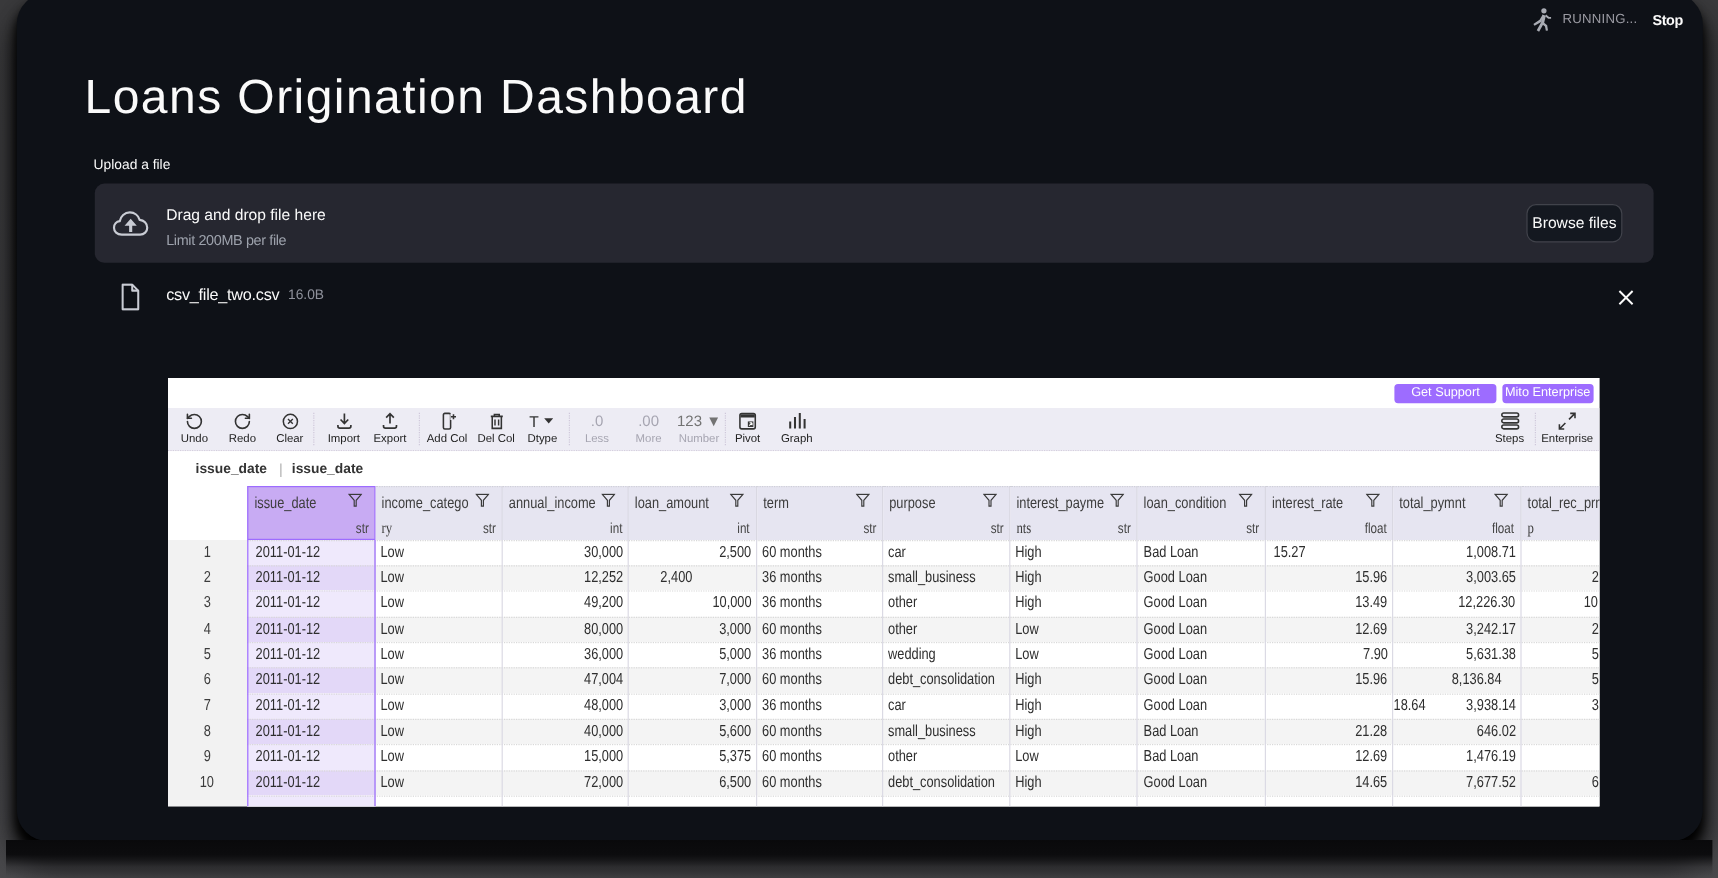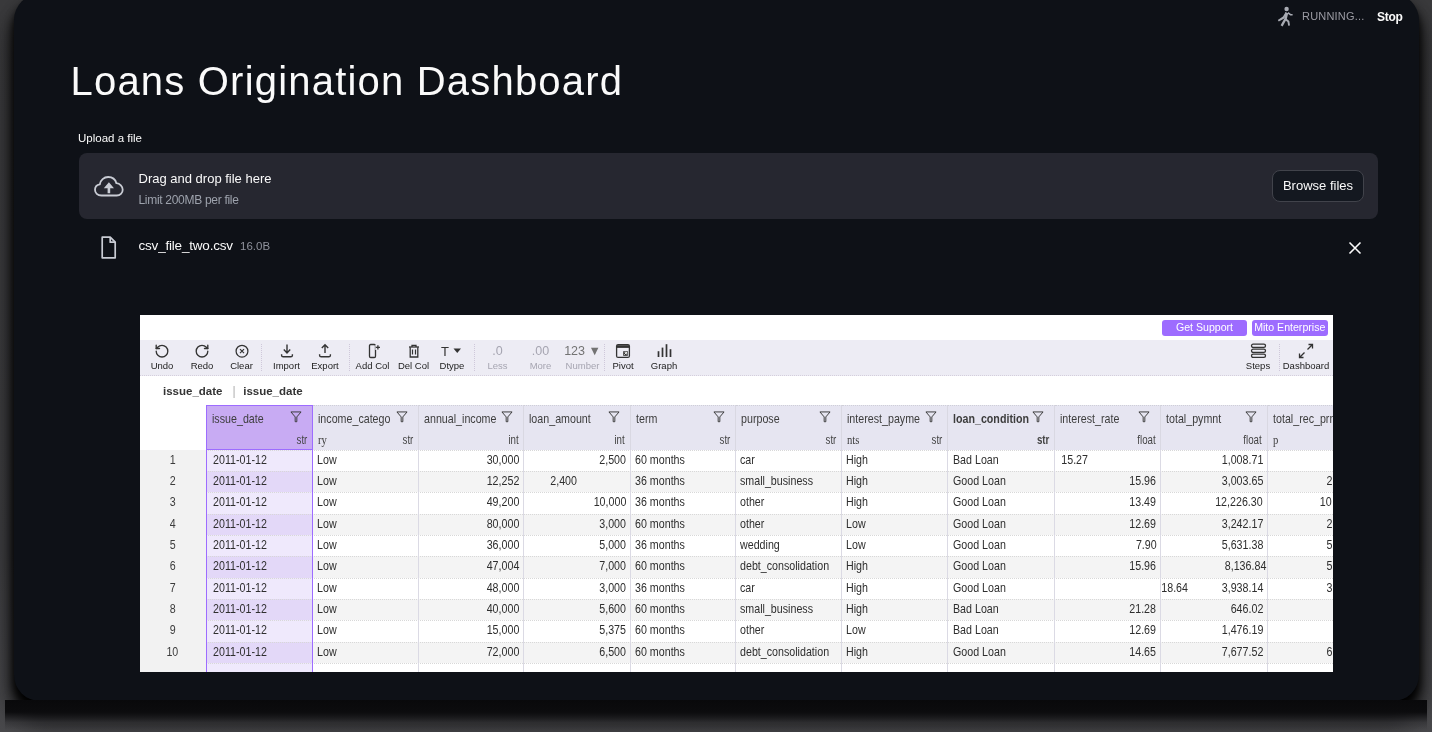--- a/index.html
+++ b/index.html
@@ -59,21 +59,21 @@
 <svg class="abs" style="left:93px;top:174px" width="32" height="25" viewBox="0 0 32 25">
   <g fill="none" stroke="#c9ccd4" stroke-width="1.8">
   <path d="M8.5 21.5 C4.5 21.5 2 19 2 15.8 C2 12.9 4.0 10.7 6.8 10.3 C7.4 6.2 10.9 3 15.2 3 C19.1 3 22.4 5.6 23.4 9.2 C26.9 9.5 29.7 12.3 29.7 15.7 C29.7 19 27.1 21.5 23.7 21.5 Z"></path>
   </g>
   <g fill="#c9ccd4">
       <path d="M15.9 8.2 L21 14.2 L17.2 14.2 L17.2 19.3 L14.6 19.3 L14.6 14.2 L10.8 14.2 Z"></path>
     </g>
 </svg>
 <div class="abs" style="left:138.5px;top:170.5px;font-size:13px;color:#fafafa;">Drag and drop file here</div>
 <div class="abs" style="left:138.5px;top:192.5px;font-size:12px;letter-spacing:-0.3px;color:#9da2ac;">Limit 200MB per file</div>
-<div class="abs" style="left:1272px;top:170px;width:92px;height:32px;background:#141820;border:1px solid #41434b;border-radius:8px;color:#fafafa;font-size:13px;text-align:center;line-height:30px;">Browse files</div>
+<div class="abs" style="left:1272px;top:170px;width:80px;height:32px;background:#141820;border:1px solid #41434b;border-radius:8px;color:#fafafa;font-size:13px;text-align:center;line-height:30px;">Browse files</div>
 
 <svg class="abs" style="left:100px;top:236px" width="17" height="23" viewBox="0 0 17 23">
   <path d="M2.2 1.2 L10.2 1.2 L15.2 6.2 L15.2 21.8 L2.2 21.8 Z" fill="none" stroke="#c9ccd4" stroke-width="1.7" stroke-linejoin="round"></path>
   <path d="M10.2 1.2 L10.2 6.2 L15.2 6.2" fill="none" stroke="#c9ccd4" stroke-width="1.7" stroke-linejoin="round"></path>
 </svg>
 <div class="abs" style="left:138.5px;top:238.3px;font-size:13.5px;letter-spacing:-0.2px;color:#fafafa;">csv_file_two.csv</div>
 <div class="abs" style="left:240px;top:240px;font-size:11.5px;color:#8f929c;">16.0B</div>
 <svg class="abs" style="left:1347px;top:240px" width="16" height="16" viewBox="0 0 16 16">
   <path d="M2.5 2.5 L13.5 13.5 M13.5 2.5 L2.5 13.5" stroke="#fafafa" stroke-width="1.6"></path>
 </svg>
@@ -191,21 +191,21 @@
         <div class="lab">Steps</div>
       </div>
 <div class="tsep" style="left:1139px"></div>
 <div class="tbtn" style="left:1134.5px;width:64px;">
         <div style="height:16px;"><svg width="16" height="16" viewBox="0 0 16 16">
             <g stroke="#333" stroke-width="1.3" fill="none">
               <path d="M9.5 6.5 L14.5 1.5 M10.5 1.5 L14.5 1.5 L14.5 5.5"></path>
               <path d="M6.5 9.5 L1.5 14.5 M1.5 10.5 L1.5 14.5 L5.5 14.5"></path>
             </g>
           </svg></div>
-        <div class="lab">Dashboard</div>
+        <div class="lab">Enterprise</div>
       </div>
 </div>
 <div class="tabrow">
       <span style="position:absolute;left:23.5px;top:9px;font-size:11.5px;font-weight:700;color:#333;">issue_date</span>
       <span style="position:absolute;left:93px;top:8px;font-size:12px;color:#b0b0b0;">|</span>
       <span style="position:absolute;left:103.7px;top:9px;font-size:11.5px;font-weight:700;color:#333;">issue_date</span>
     </div>
 <div class="grid">
 <div style="position:absolute;left:0;top:44.5px;width:66.5px;height:222.5px;background:#f2f2f2;"></div>
 <div style="position:absolute;left:66.5px;top:44.5px;width:1127.0px;height:21.35px;background:#ffffff;"></div>
@@ -297,21 +297,21 @@
         </svg>
       </div>
 <div class="hcell" style="left:702.0px;width:106.5px;">
         <div class="hname"><span>interest_payme</span></div>
         <div class="hname2"><span>nts</span></div>
         <div class="htype"><span>str</span></div>
         <svg class="funnel" width="12" height="12" viewBox="0 0 13 13">
           <path d="M1 1 L12 1 L7.4 6.4 L7.4 11.6 L5.6 11.6 L5.6 6.4 Z" fill="none" stroke="#3a3a3a" stroke-width="1.05"></path>
         </svg>
       </div>
-<div class="hcell" style="left:808.5px;width:106.5px;font-weight:bold;">
+<div class="hcell" style="left:808.5px;width:106.5px;">
         <div class="hname"><span>loan_condition</span></div>
         <div class="htype"><span>str</span></div>
         <svg class="funnel" width="12" height="12" viewBox="0 0 13 13">
           <path d="M1 1 L12 1 L7.4 6.4 L7.4 11.6 L5.6 11.6 L5.6 6.4 Z" fill="none" stroke="#3a3a3a" stroke-width="1.05"></path>
         </svg>
       </div>
 <div class="hcell" style="left:915.0px;width:106.5px;">
         <div class="hname"><span>interest_rate</span></div>
         <div class="htype"><span>float</span></div>
         <svg class="funnel" width="12" height="12" viewBox="0 0 13 13">
@@ -391,21 +391,21 @@
 <div class="cell cc" style="left:0;top:151.25px;width:66.5px;text-align:center;color:#3c3c3c;"><span>6</span></div>
 <div class="cell cl" style="left:66.5px;top:151.25px;width:106.5px;text-align:left;padding-left:6.5px;"><span>2011-01-12</span></div>
 <div class="cell cl" style="left:173.0px;top:151.25px;width:106.5px;text-align:left;padding-left:4.5px;"><span>Low</span></div>
 <div class="cell cr" style="left:279.5px;top:151.25px;width:105.0px;text-align:right;padding-right:4.5px;"><span>47,004</span></div>
 <div class="cell cr" style="left:384.5px;top:151.25px;width:106.5px;text-align:right;padding-right:4.5px;"><span>7,000</span></div>
 <div class="cell cl" style="left:491.0px;top:151.25px;width:105.0px;text-align:left;padding-left:4.5px;"><span>60 months</span></div>
 <div class="cell cl" style="left:596.0px;top:151.25px;width:106.0px;text-align:left;padding-left:4.5px;"><span>debt_consolidation</span></div>
 <div class="cell cl" style="left:702.0px;top:151.25px;width:106.5px;text-align:left;padding-left:4.5px;"><span>High</span></div>
 <div class="cell cl" style="left:808.5px;top:151.25px;width:106.5px;text-align:left;padding-left:4.5px;"><span>Good Loan</span></div>
 <div class="cell cr" style="left:915.0px;top:151.25px;width:106.5px;text-align:right;padding-right:4.5px;"><span>15.96</span></div>
-<div class="cell cr" style="left:1021.5px;top:151.25px;width:106.5px;text-align:right;padding-right:1px;"><span>8,136.84</span></div>
+<div class="cell cr" style="left:1021.5px;top:151.25px;width:106.5px;text-align:right;padding-right:16px;"><span>8,136.84</span></div>
 <div class="cell cr" style="left:1128.0px;top:151.25px;width:64.5px;text-align:right;"><span>5</span></div>
 <div class="cell cc" style="left:0;top:172.60000000000002px;width:66.5px;text-align:center;color:#3c3c3c;"><span>7</span></div>
 <div class="cell cl" style="left:66.5px;top:172.60000000000002px;width:106.5px;text-align:left;padding-left:6.5px;"><span>2011-01-12</span></div>
 <div class="cell cl" style="left:173.0px;top:172.60000000000002px;width:106.5px;text-align:left;padding-left:4.5px;"><span>Low</span></div>
 <div class="cell cr" style="left:279.5px;top:172.60000000000002px;width:105.0px;text-align:right;padding-right:4.5px;"><span>48,000</span></div>
 <div class="cell cr" style="left:384.5px;top:172.60000000000002px;width:106.5px;text-align:right;padding-right:4.5px;"><span>3,000</span></div>
 <div class="cell cl" style="left:491.0px;top:172.60000000000002px;width:105.0px;text-align:left;padding-left:4.5px;"><span>36 months</span></div>
 <div class="cell cl" style="left:596.0px;top:172.60000000000002px;width:106.0px;text-align:left;padding-left:4.5px;"><span>car</span></div>
 <div class="cell cl" style="left:702.0px;top:172.60000000000002px;width:106.5px;text-align:left;padding-left:4.5px;"><span>High</span></div>
 <div class="cell cl" style="left:808.5px;top:172.60000000000002px;width:106.5px;text-align:left;padding-left:4.5px;"><span>Good Loan</span></div>

